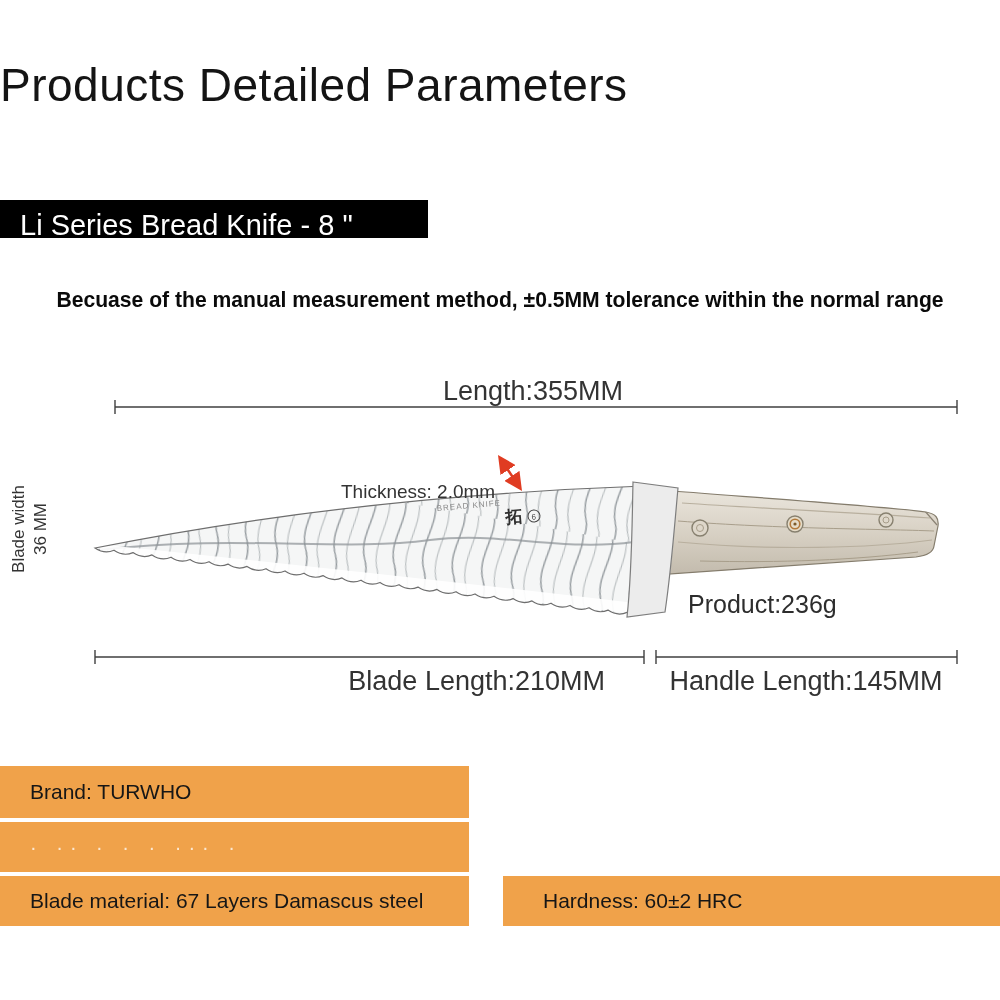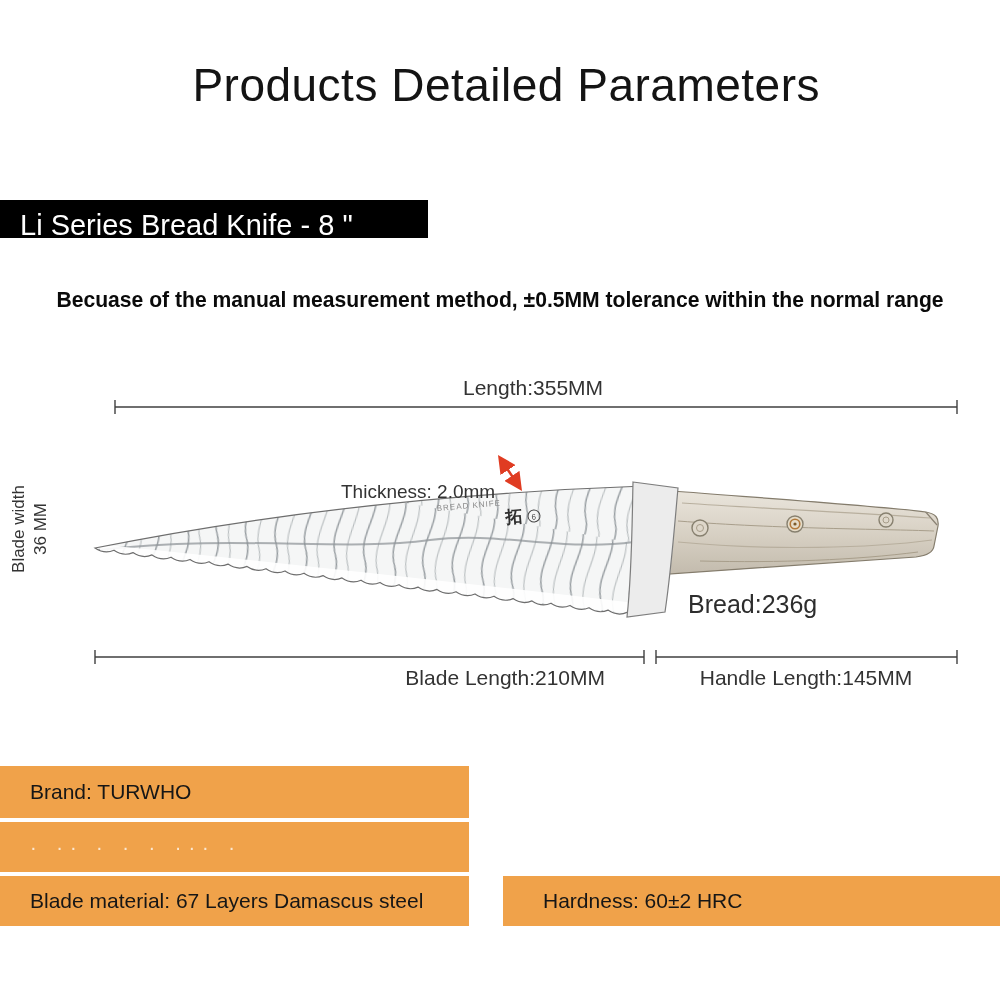--- a/index.html
+++ b/index.html
@@ -2,33 +2,33 @@
 <html><head>
 <meta charset="utf-8">
 <style>
   html,body{margin:0;padding:0;}
   body{
     width:1000px;height:1000px;position:relative;background:#ffffff;
     font-family:"Liberation Sans", sans-serif;overflow:hidden;color:#1a1a1a;
   }
   .abs{position:absolute;}
   .page-title{
-    top:58px;left:0;width:820px;text-align:right;
+    top:58px;left:0;width:820px;text-align:left;
     font-size:46px;font-weight:500;color:#141414;letter-spacing:.5px;
   }
   .banner{
     top:200px;left:0;width:428px;height:38px;background:#000;
     color:#fff;font-size:29px;line-height:50px;padding-left:20px;
     box-sizing:border-box;white-space:nowrap;
   }
   .note{
     top:287px;left:0;width:1000px;text-align:center;
     font-weight:700;font-size:22px;color:#0a0a0a;transform:scaleX(.96);
   }
-  .dim-label{font-size:21px;color:#333;}
+  .dim-label{font-size:27px;color:#333;}
   .len-label{top:376px;left:66px;width:934px;text-align:center;}
   .thick-label{top:451px;left:341px;font-size:19px;margin-top:30px;}
   .bw-label{
     top:506px;left:-33px;width:128px;height:46px;transform:rotate(-90deg);
     text-align:center;font-size:17px;line-height:1.3;color:#333;
   }
   .bw-label span{display:block;}
   .weight-label{top:590px;left:688px;font-size:25px;color:#2d2d2d;}
   .bl-label{top:666px;left:55px;width:550px;text-align:right;}
   .hl-label{top:666px;left:650px;width:312px;text-align:center;}
@@ -141,21 +141,21 @@
       <line x1="957" y1="280" x2="957" y2="294"></line>
     </g>
   </svg>
 
   <div class="abs dim-label len-label">Length:355MM</div>
   <div class="abs dim-label thick-label">Thickness: 2.0mm</div>
   <div class="abs bw-label">
     <span>Blade width</span>
     <span>36 MM</span>
   </div>
-  <div class="abs weight-label">Bread:236g</div>
+  <div class="abs weight-label">Product:236g</div>
   <div class="abs dim-label bl-label">Blade Length:210MM</div>
   <div class="abs dim-label hl-label">Handle Length:145MM</div>
 
   <div>
     <div class="trow r1">
       <div class="cell cl">Brand: TURWHO</div>
     </div>
     <div class="trow r2">
       <div class="cell cl">
         <span class="dots">· ·· ·  · · ··· ·</span>

